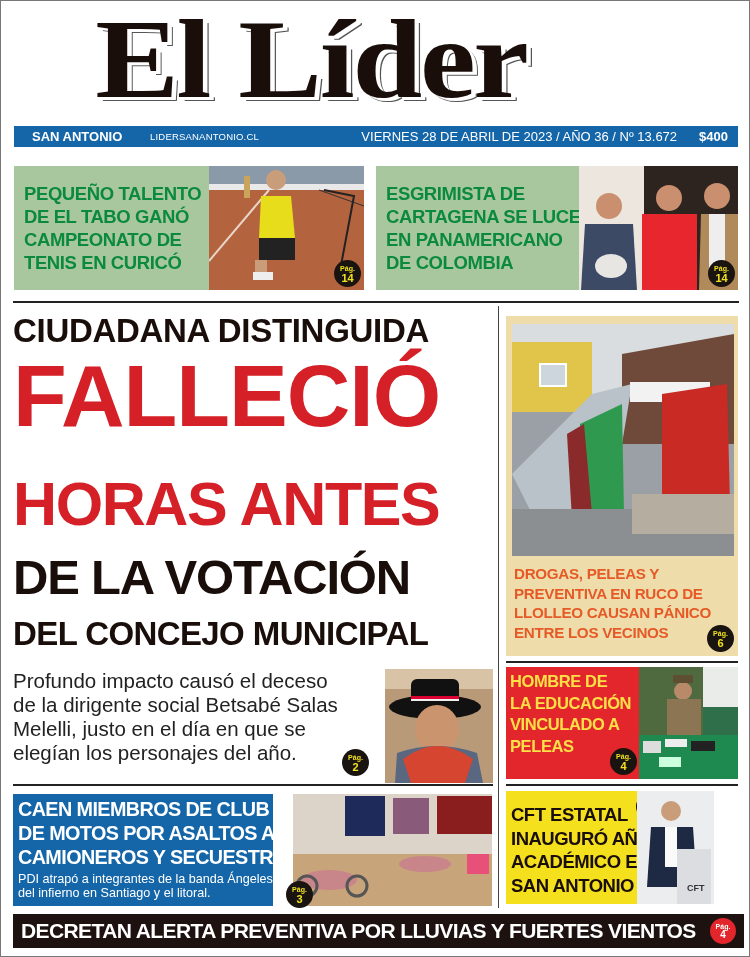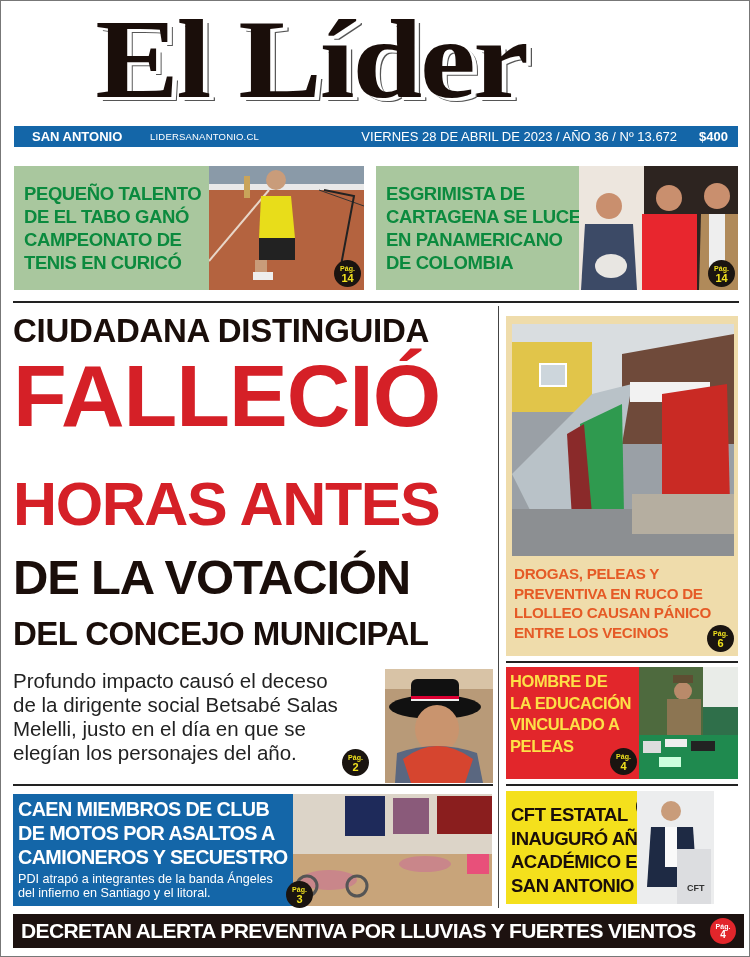--- a/index.html
+++ b/index.html
@@ -33,21 +33,21 @@
   .main-black{left:12px;color:#1a0e0a;font-weight:900;white-space:nowrap;letter-spacing:-0.6px}
   .lead{left:12px;top:668px;width:372px;font-size:20.5px;line-height:24px;color:#222;font-weight:400}
 
   
   .rucobox{left:505px;top:315px;width:232px;height:340px;background:#efdcab}
   .rucobox .hl{position:absolute;left:8px;top:248px;font-size:15.2px;line-height:19.5px;color:#e55a26;font-weight:800;letter-spacing:-0.3px}
 
   .redbox{left:505px;top:666px;width:133px;height:112px;background:#e2262b}
   .redbox .hl{position:absolute;left:4px;top:4px;font-size:16.5px;line-height:21.5px;color:#fde047;font-weight:800;letter-spacing:-0.4px}
 
-  .bluebox{left:12px;top:793px;width:280px;height:112px;background:#1466a8}
+  .bluebox{left:12px;top:793px;width:260px;height:112px;background:#1466a8}
   .bluebox .hl{position:absolute;left:5px;top:3px;font-size:19.8px;line-height:24px;color:#fff;font-weight:900;letter-spacing:-0.6px;white-space:nowrap}
   .bluebox .sub{position:absolute;left:5px;top:78px;font-size:12.6px;line-height:14px;color:#fff;font-weight:400}
 
   .yellowbox{left:505px;top:790px;width:155px;height:113px;background:#f4e01c}
   .yellowbox .hl{position:absolute;left:5px;top:12px;font-size:18.5px;line-height:23.5px;color:#1a0e0a;font-weight:900;letter-spacing:-0.5px;white-space:nowrap}
 
   .ticker{left:12px;top:913px;width:731px;height:34px;background:#1d1210;color:#fff;display:flex;align-items:center}
   .ticker .txt{font-size:21px;font-weight:900;letter-spacing:-0.6px;margin-left:8px;white-space:nowrap}
   .ticker .rb{position:absolute;right:8px;top:4px;width:26px;height:26px;border-radius:50%;background:#e2262b;color:#fff;text-align:center;font-size:7px;line-height:7px;padding-top:5px;font-weight:700}
   .ticker .rb b{display:block;font-size:10px;line-height:10px}

